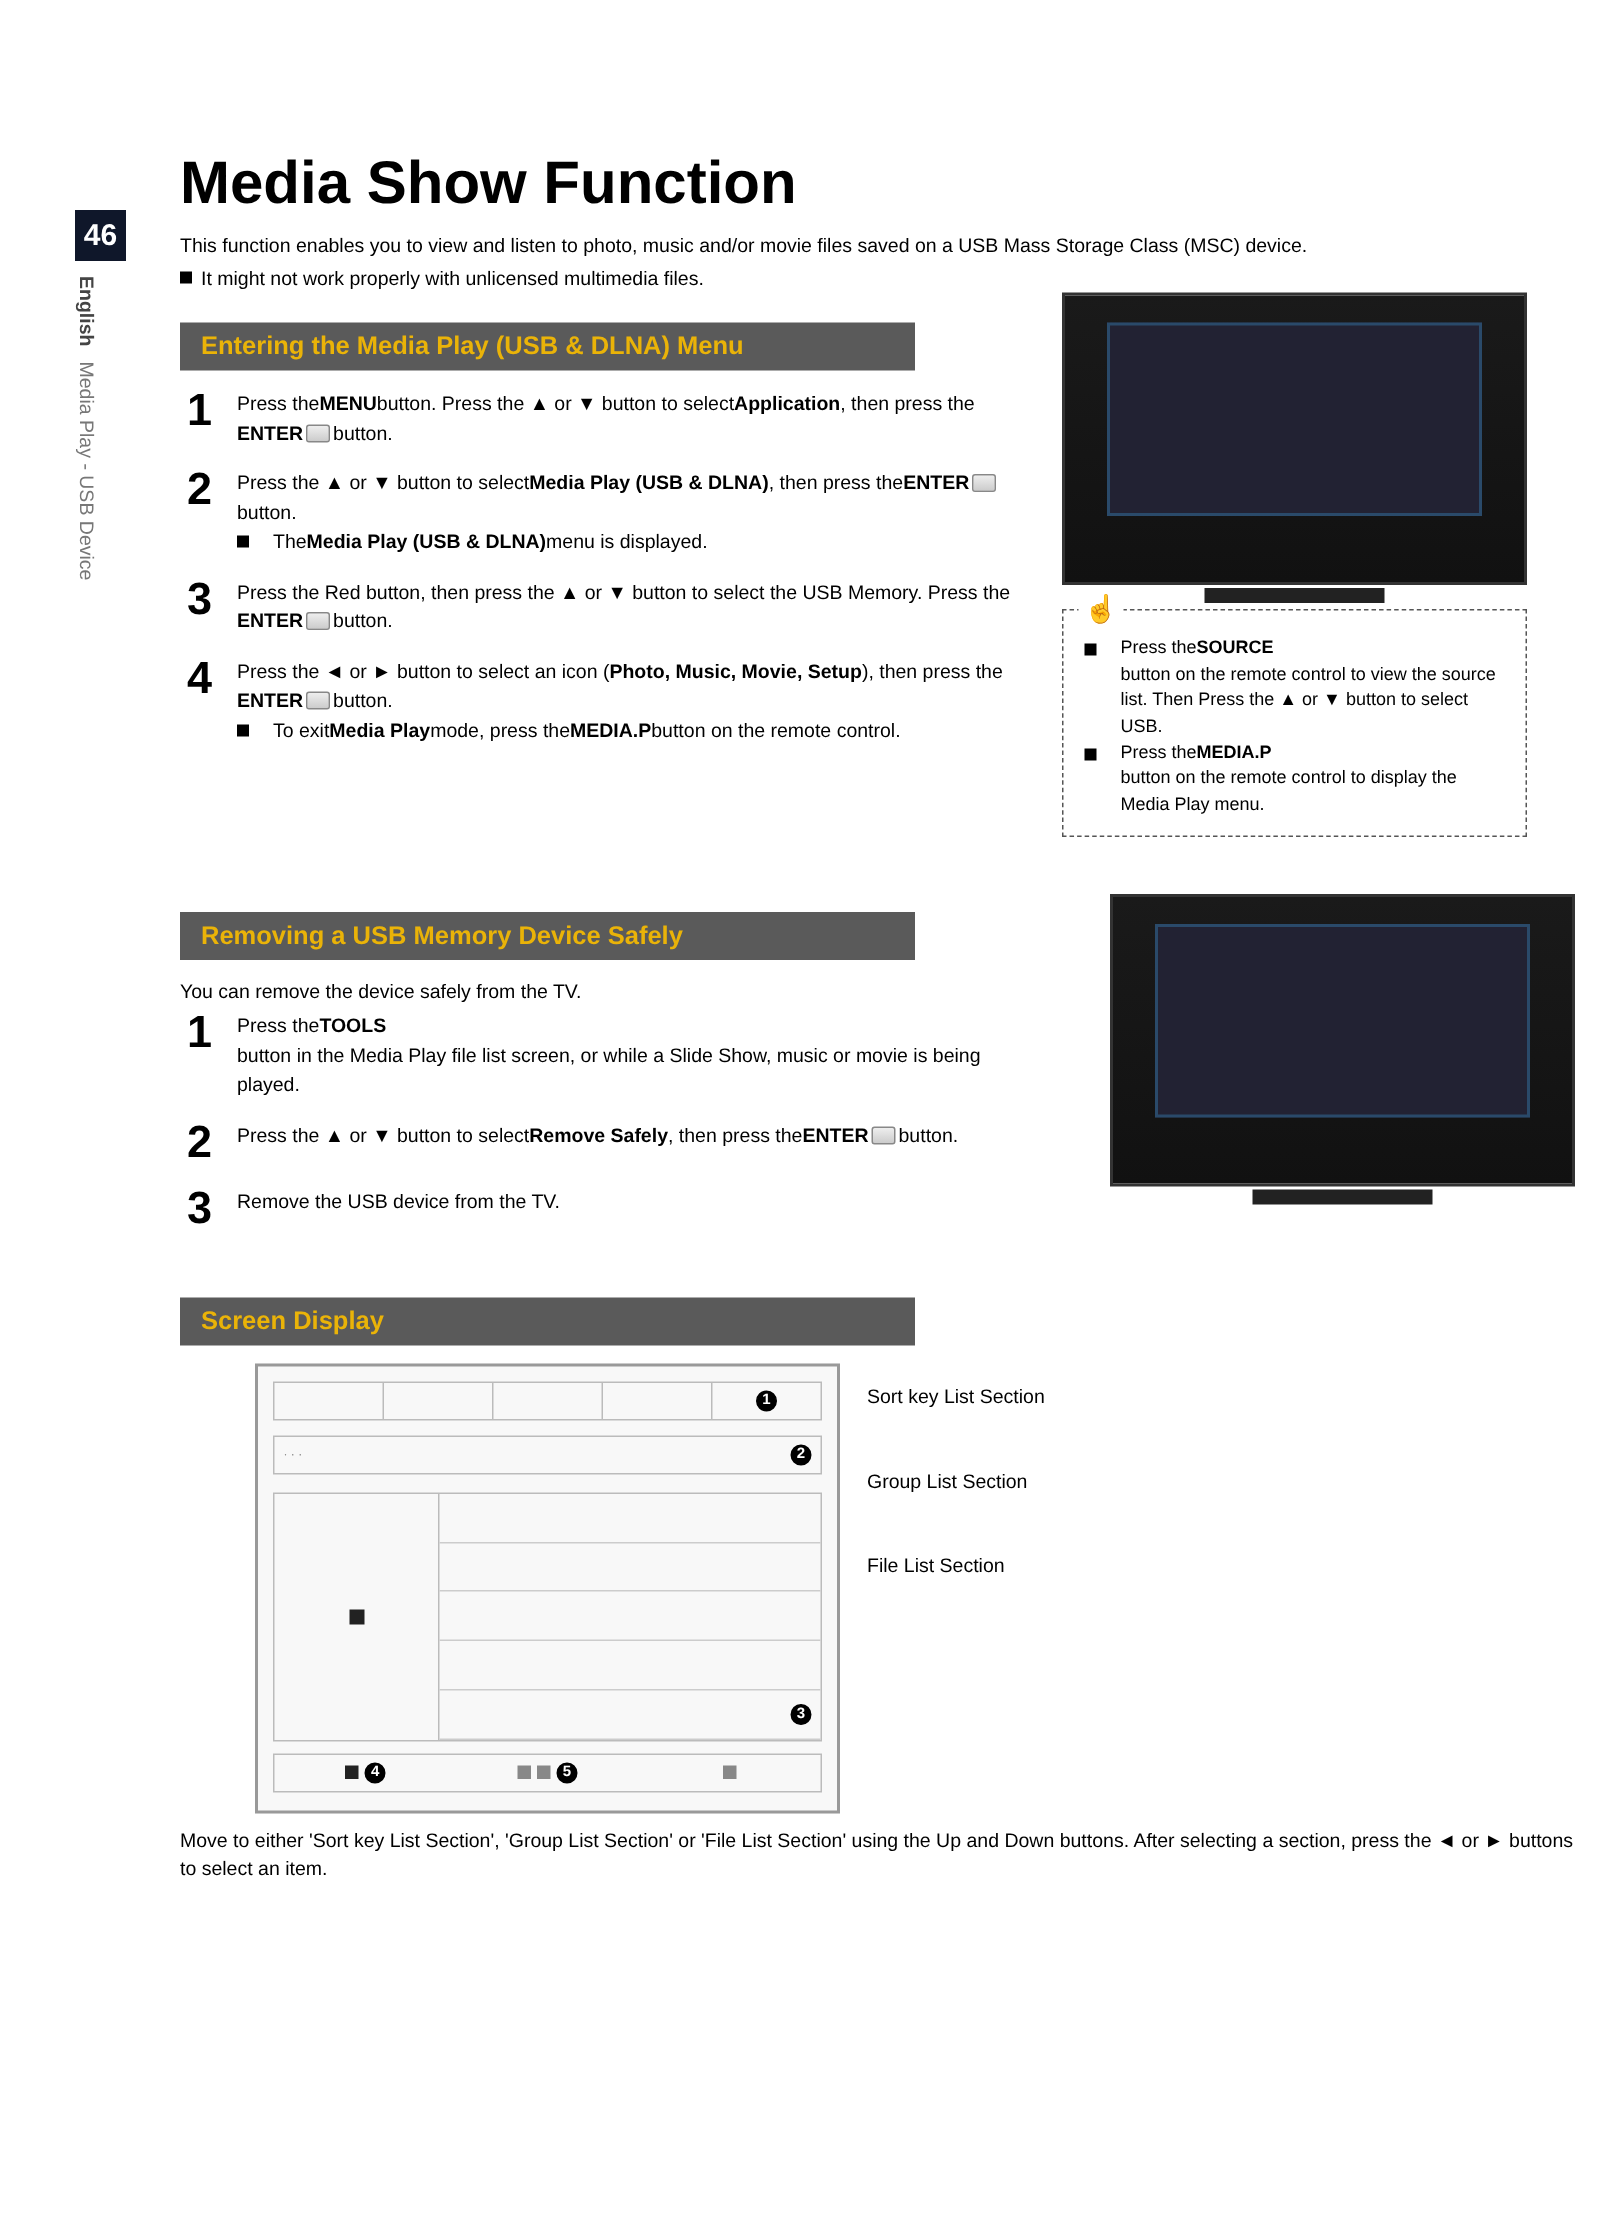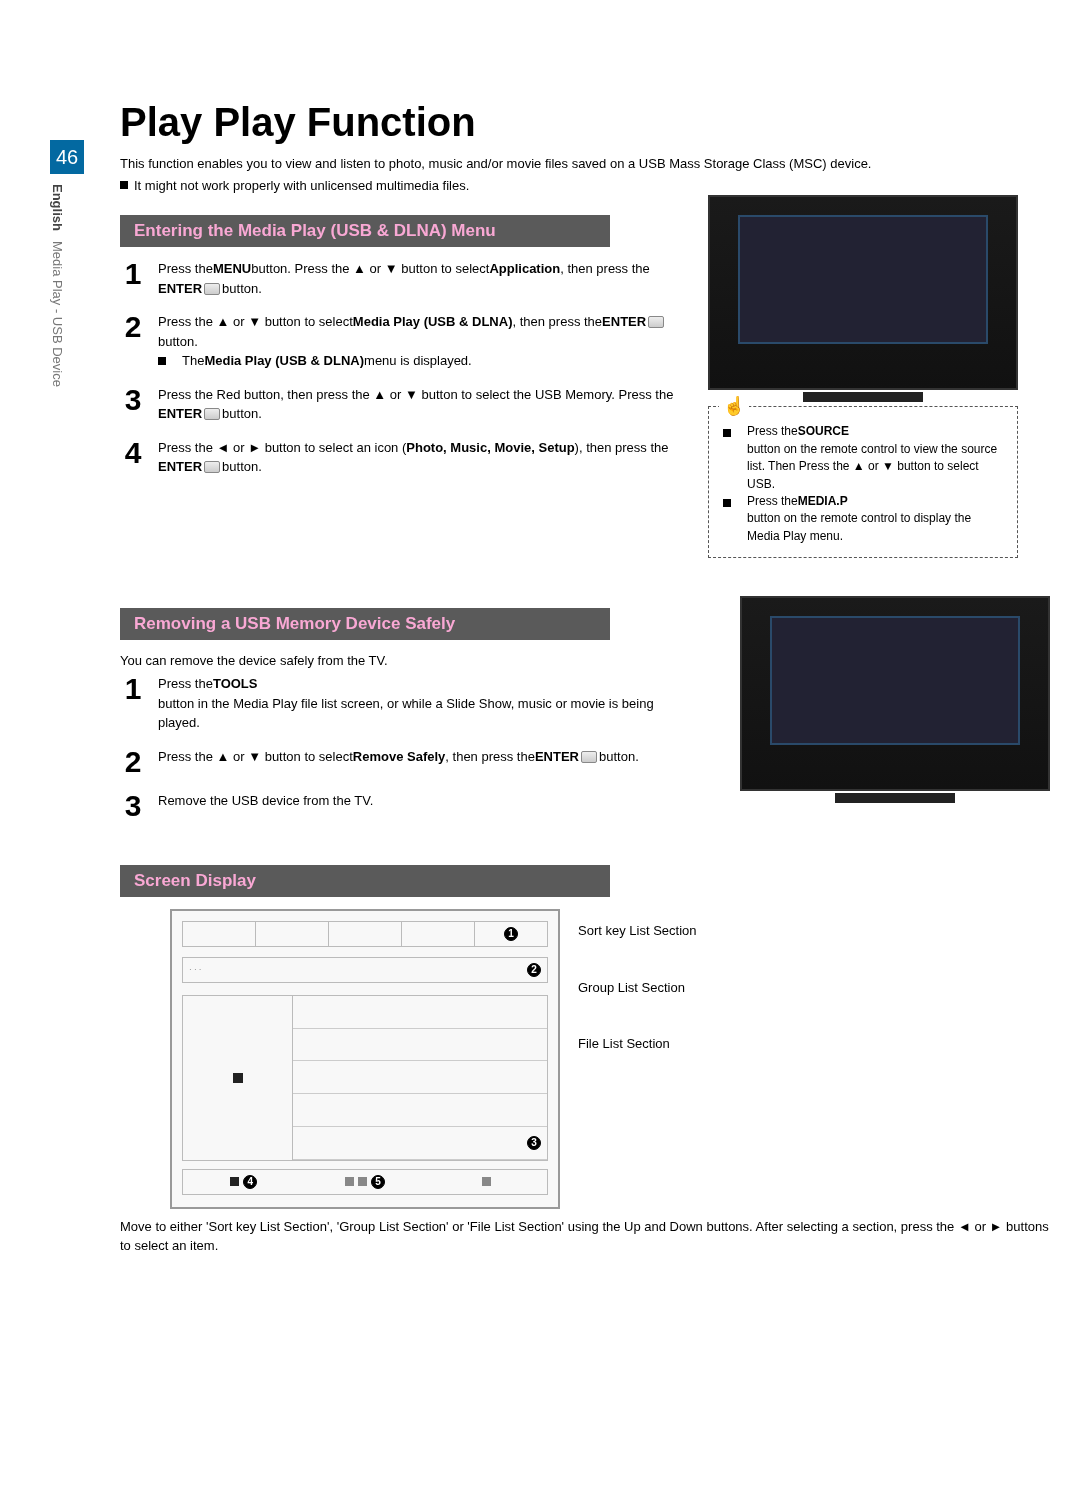--- a/index.html
+++ b/index.html
@@ -1,27 +1,27 @@
 <!DOCTYPE html>
 <html><head>
 <meta charset="utf-8">
 <style>
   * { box-sizing: border-box; margin: 0; padding: 0; }
   html, body { font-family: Arial, Helvetica, sans-serif; color: #000; background: #fff; }
   .page { width: 1080px; height: 1488px; position: relative; padding: 100px 70px 60px 70px; }
   .sidebar { position: absolute; left: 50px; top: 140px; width: 50px; }
-  .page-number { width: 34px; height: 34px; background: #0369a1; color: #fff; font-weight: normal; font-size: 20px; display: flex; align-items: center; justify-content: center; }
+  .page-number { width: 34px; height: 34px; background: #0f172a; color: #fff; font-weight: bold; font-size: 20px; display: flex; align-items: center; justify-content: center; }
   .side-text { writing-mode: vertical-rl; text-orientation: mixed; font-size: 13px; color: #777; margin-top: 10px; }
   .side-text.dark { color: #444; font-weight: bold; }
   .content { margin-left: 50px; width: 930px; }
   h1 { font-size: 40px; font-weight: bold; margin-bottom: 10px; }
   .intro { font-size: 13px; line-height: 1.4; margin-bottom: 4px; }
   .note-line { font-size: 13px; line-height: 1.4; }
   .note-line .sq { display: inline-block; width: 8px; height: 8px; background: #000; margin-right: 6px; vertical-align: 1px; }
-  .section-bar { background: #5a5a5a; color: #f9a8d4; font-weight: bold; font-size: 17px; padding: 6px 14px; width: 490px; margin-top: 20px; margin-bottom: 12px; }
+  .section-bar { background: #5a5a5a; color: #eab308; font-weight: bold; font-size: 17px; padding: 6px 14px; width: 490px; margin-top: 20px; margin-bottom: 12px; }
   .two-col { display: flex; gap: 18px; }
   .left-col { width: 570px; }
   .right-col { width: 310px; }
   .tv-placeholder { width: 310px; height: 195px; background: linear-gradient(#1a1a1a,#111); border: 2px solid #333; position: relative; }
   .tv-placeholder .screen-inner { position:absolute; inset:18px 28px 44px 28px; border:2px solid #2a4a6a; background:#223; }
   .tv-placeholder .stand { position:absolute; bottom:-14px; left:50%; transform:translateX(-50%); width:120px; height:10px; background:#222; }
   .tip-box { border: 1.5px dashed #555; padding: 10px 14px 12px 14px; margin-top: 16px; font-size: 12px; line-height: 1.45; position: relative; }
   .tip-icon { position: absolute; top: -14px; left: 10px; background: #fff; padding: 0 4px; font-size: 18px; }
   .step { display: flex; gap: 12px; margin-bottom: 14px; font-size: 13px; line-height: 1.5; }
   .step-num { font-size: 30px; font-weight: bold; font-family: Arial, sans-serif; min-width: 26px; text-align: center; line-height: 1; }
@@ -58,21 +58,21 @@
 <div class="page">
 
   <div class="sidebar">
     <div class="page-number">46</div>
     <div class="side-text dark">English</div>
     <div class="side-text">Media Play - USB Device</div>
   </div>
 
   <div class="content">
 
-    <h1>Play Play Function</h1>
+    <h1>Media Show Function</h1>
     <p class="intro">This function enables you to view and listen to photo, music and/or movie files saved on a USB Mass Storage Class (MSC) device.</p>
     <p class="note-line"><span class="sq"></span><span>It might not work properly with unlicensed multimedia files.</span></p>
 
     <div class="two-col">
       <div class="left-col">
         <div class="section-bar">Entering the Media Play (USB &amp; DLNA) Menu</div>
 
         <div class="step">
           <div class="step-num">1</div>
           <div class="step-body">
@@ -92,20 +92,21 @@
           <div class="step-num">3</div>
           <div class="step-body">
             <span class="rc">Press the Red button, then press the ▲ or ▼ button to select the USB Memory. Press the </span><span class="bold">ENTER</span><span class="enter-icon"></span><span class="rc"> button.</span>
           </div>
         </div>
 
         <div class="step">
           <div class="step-num">4</div>
           <div class="step-body">
             <span class="rc">Press the ◄ or ► button to select an icon (</span><span class="bold">Photo, Music, Movie, Setup</span><span class="rc">), then press the </span><span class="bold">ENTER</span><span class="enter-icon"></span><span class="rc"> button.</span>
+            <div class="sub-bullet"><span class="rc">To exit </span><span class="bold">Media Play</span><span class="rc"> mode, press the </span><span class="bold">MEDIA.P</span><span class="rc"> button on the remote control.</span></div>
           </div>
         </div>
       </div>
 
       <div class="right-col">
         <div class="tv-placeholder">
           <div class="screen-inner"></div>
             <div class="stand"></div>
         </div>
         <div class="tip-box">

